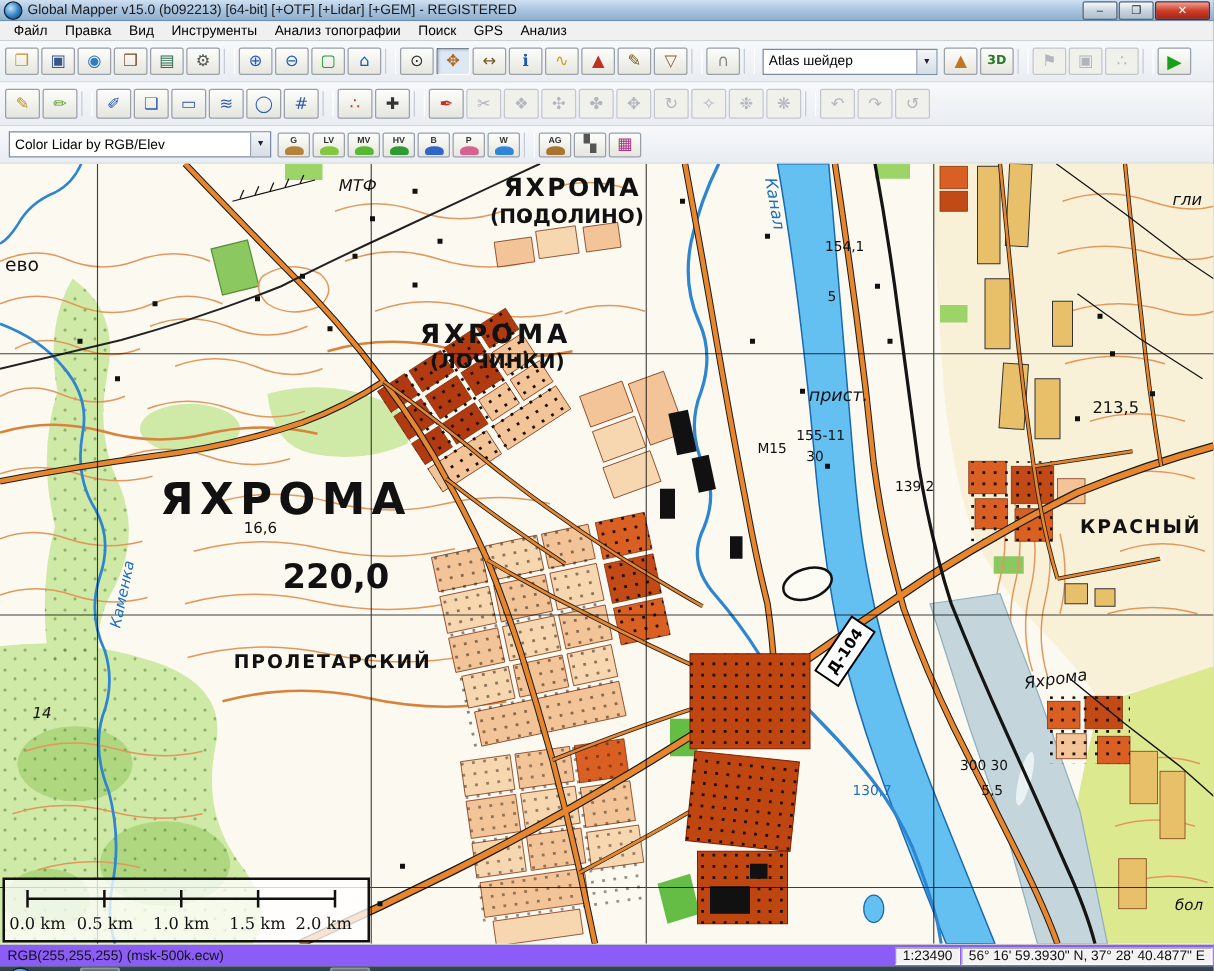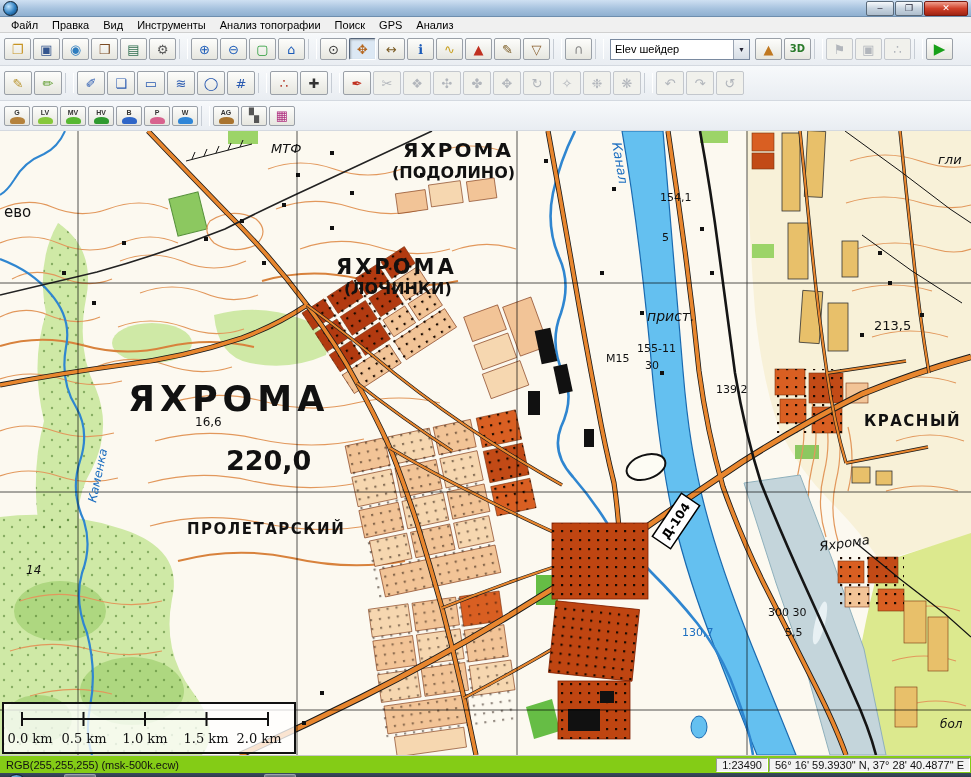--- a/index.html
+++ b/index.html
@@ -39,41 +39,42 @@
     background:linear-gradient(#f5f7f9,#d6dde5);border-left:1px solid #9aa4b2;}
   .lidarb{width:26px;height:20px;margin:0 1px;display:flex;flex-direction:column;align-items:center;justify-content:center;
     background:linear-gradient(#fdfdfb,#e6e6df);border:1px solid #9aa0a8;border-radius:2px;padding:1px 0 0;cursor:pointer;}
   .lidarb .ll{font-size:7px;font-weight:bold;line-height:7px;color:#333;}
   .lidarb .lchip{width:15px;height:7px;border-radius:50% 50% 2px 2px;margin-top:1px;}
   .run .g{font-size:15px;}
   
   .mapwrap{height:624px;flex:0 0 624px;position:relative;background:#fbf8ee;}
   .mapwrap svg{position:absolute;left:0;top:0;}
   
-  .statusbar{height:17px;flex:0 0 17px;display:flex;align-items:center;background:#84cc16;border-top:1px solid #c8c8c8;
+  .statusbar{height:17px;flex:0 0 17px;display:flex;align-items:center;background:#8b5cf6;border-top:1px solid #c8c8c8;
     font-size:11px;color:#111;}
   .stat-left{flex:1;padding:0 6px;white-space:nowrap;overflow:hidden;}
   .stat-box{padding:0 5px;margin-right:1px;border:1px solid;border-color:#9a9a9a #fff #fff #9a9a9a;background:#f2f2f2;white-space:nowrap;}
   
   .taskbar{height:22px;flex:0 0 22px;display:flex;align-items:center;gap:3px;padding:0 4px;
     background:linear-gradient(#3a4a5e,#1c2733 45%,#0e151e);color:#fff;}
   .orb{width:24px;height:20px;display:flex;align-items:center;justify-content:center;cursor:pointer;}
   .orbc{width:19px;height:19px;border-radius:50%;background:radial-gradient(circle at 35% 30%,#9fd4f8,#2a6aa8 60%,#0d2d52);
     border:1px solid #0a1a2a;display:flex;align-items:center;justify-content:center;}
   .tapp{width:30px;height:19px;display:flex;align-items:center;justify-content:center;border-radius:2px;cursor:pointer;}
   .tapp .g{font-size:13px;line-height:1;font-family:"DejaVu Sans",sans-serif;}
   .tapp.active{background:rgba(255,255,255,.20);border:1px solid rgba(255,255,255,.38);box-shadow:inset 0 0 4px rgba(255,255,255,.3);}
 </style>
 </head>
 <body>
 
 <div id="shell">
 
   <div class="titlebar">
     <span class="appicon"></span>
+    <span class="title-text">Global Mapper v15.0 (b092213) [64-bit] [+OTF] [+Lidar] [+GEM] - REGISTERED</span>
     <span class="wctrl">
       <span class="wbtn">–</span>
       <span class="wbtn">❐</span>
       <span class="wbtn close">✕</span>
     </span>
   </div>
 
   <div class="menubar" id="menubar">
       <span class="mi">Файл</span>
       <span class="mi">Правка</span>
@@ -140,21 +141,21 @@
       </button>
       <button class="tbb">
         <span class="g" style="color: rgb(138, 96, 48);">▽</span>
       </button>
       <span class="sep"></span>
       <button class="tbb">
         <span class="g" style="color: rgb(136, 136, 136);">∩</span>
       </button>
       <span class="sep"></span>
       <div class="combo" style="width: 138px;">
-        <span class="cv">Elev шейдер</span>
+        <span class="cv">Atlas шейдер</span>
         <span class="arr">▼</span>
       </div>
       <button class="tbb">
         <span class="g" style="color: rgb(192, 120, 32);">▲</span>
       </button>
       <button class="tbb">
         <span class="g" style="color: rgb(42, 122, 42); font-size: 10px; font-weight: bold;">3D</span>
       </button>
       <span class="sep"></span>
       <button class="tbb dis">
@@ -240,20 +241,24 @@
         <span class="g" style="color: rgb(170, 170, 170);">↶</span>
       </button>
       <button class="tbb dis">
         <span class="g" style="color: rgb(170, 170, 170);">↷</span>
       </button>
       <button class="tbb dis">
         <span class="g" style="color: rgb(170, 170, 170);">↺</span>
       </button>
     </div>
   <div class="tbrow" id="tb3">
+      <div class="combo" style="width: 208px;">
+        <span class="cv">Color Lidar by RGB/Elev</span>
+        <span class="arr">▼</span>
+      </div>
       <button class="lidarb">
         <span class="ll">G</span>
         <span class="lchip" style="background: rgb(181, 130, 60);"></span>
       </button>
       <button class="lidarb">
         <span class="ll">LV</span>
         <span class="lchip" style="background: rgb(134, 200, 60);"></span>
       </button>
       <button class="lidarb">
         <span class="ll">MV</span>

